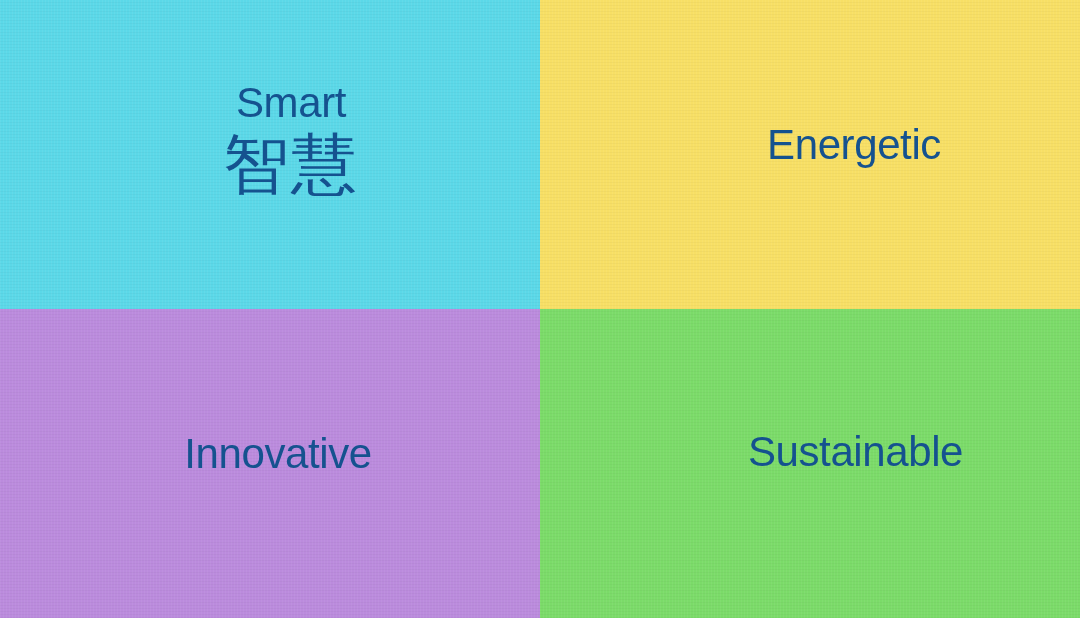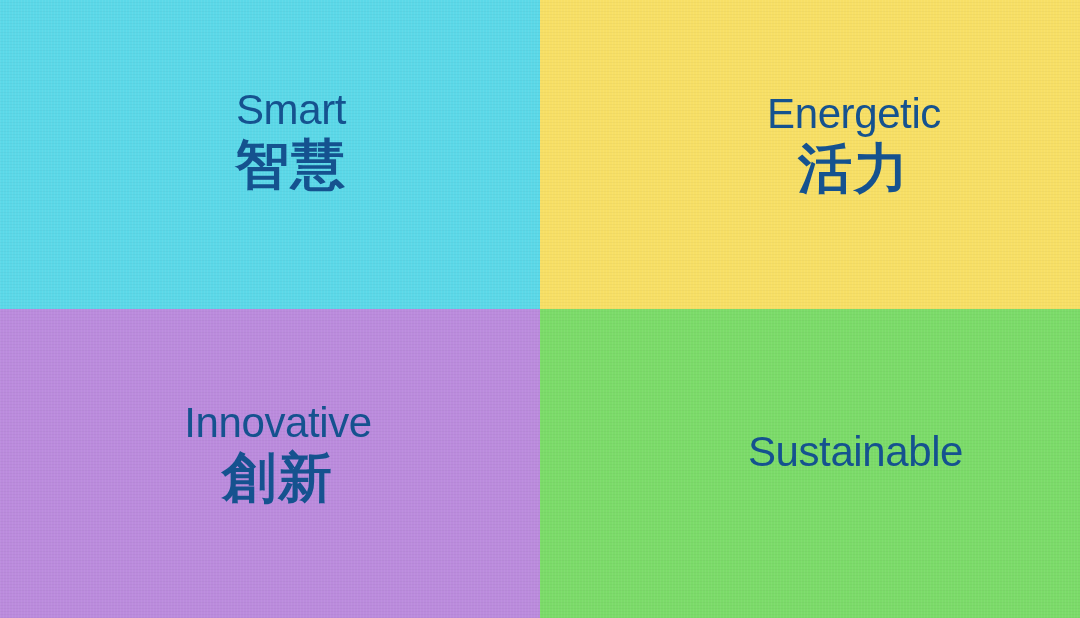--- a/index.html
+++ b/index.html
@@ -64,22 +64,22 @@
 
   .label-en {
     font-size: 42px;
     font-weight: 500;
     letter-spacing: -0.4px;
     line-height: 1.04;
     white-space: nowrap;
   }
 
   .label-zh {
-    font-size: 54px;
-    font-weight: 700;
+    font-size: 66px;
+    font-weight: 400;
     letter-spacing: 2px;
     line-height: 1.08;
     margin-top: 4px;
     white-space: nowrap;
   }
 
   
   #quadrant-smart .quadrant-inner       { transform: translate(21px, -14px); align-items: center; }
   #quadrant-energetic .quadrant-inner   { transform: translate(44px, -10px); text-align: center; }
   #quadrant-innovative .quadrant-inner  { transform: translate(-2px, -10px); margin-left: 20px; }
@@ -93,28 +93,26 @@
   <div class="quadrant" id="quadrant-smart" style="background-color: rgb(91, 216, 232); color: rgb(21, 82, 143);">
     <div class="quadrant-inner">
       <div class="label-en">Smart</div>
       <div class="label-zh">智慧</div>
     </div>
   </div>
 
   <div class="quadrant" id="quadrant-energetic" style="background-color: rgb(247, 223, 101); color: rgb(21, 82, 143);">
     <div class="quadrant-inner">
       <div class="label-en">Energetic</div>
-      <div class="label-zh">活力</div>
     </div>
   </div>
 
   <div class="quadrant" id="quadrant-innovative" style="background-color: rgb(187, 139, 221); color: rgb(21, 82, 143);">
     <div class="quadrant-inner">
       <div class="label-en">Innovative</div>
-      <div class="label-zh">創新</div>
     </div>
   </div>
 
   <div class="quadrant" id="quadrant-sustainable" style="background-color: rgb(123, 219, 105); color: rgb(21, 82, 143);">
     <div class="quadrant-inner">
       <div class="label-en">Sustainable</div>
     </div>
   </div>
 
 </div>

